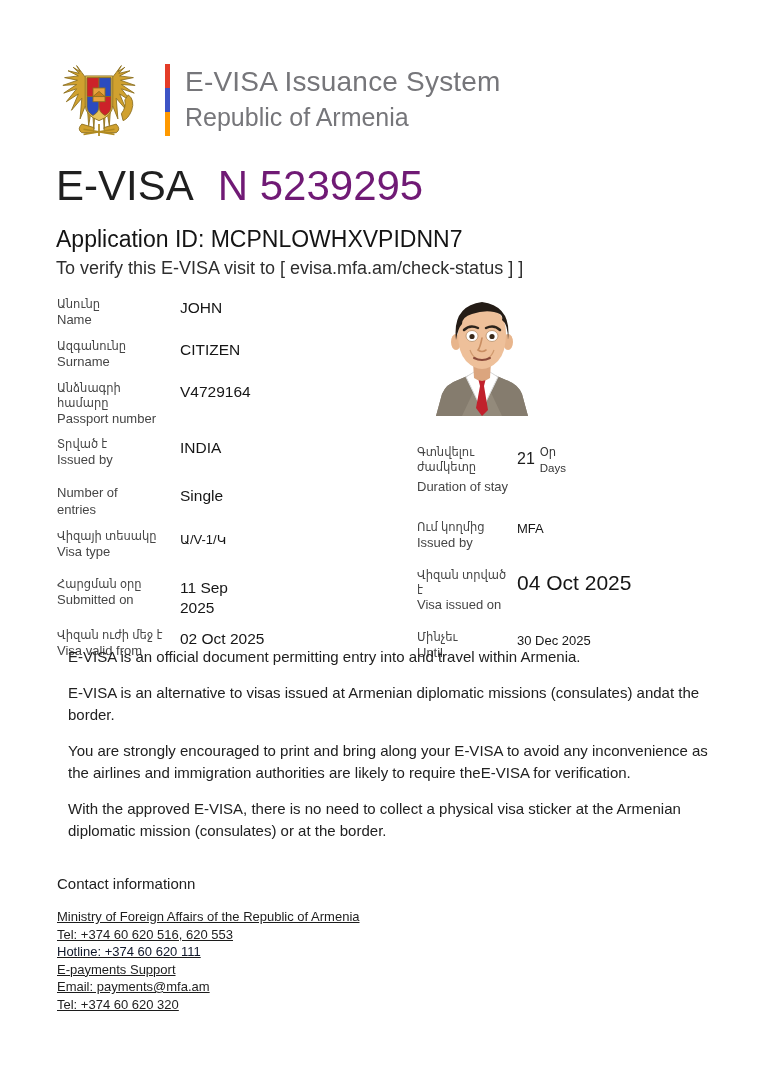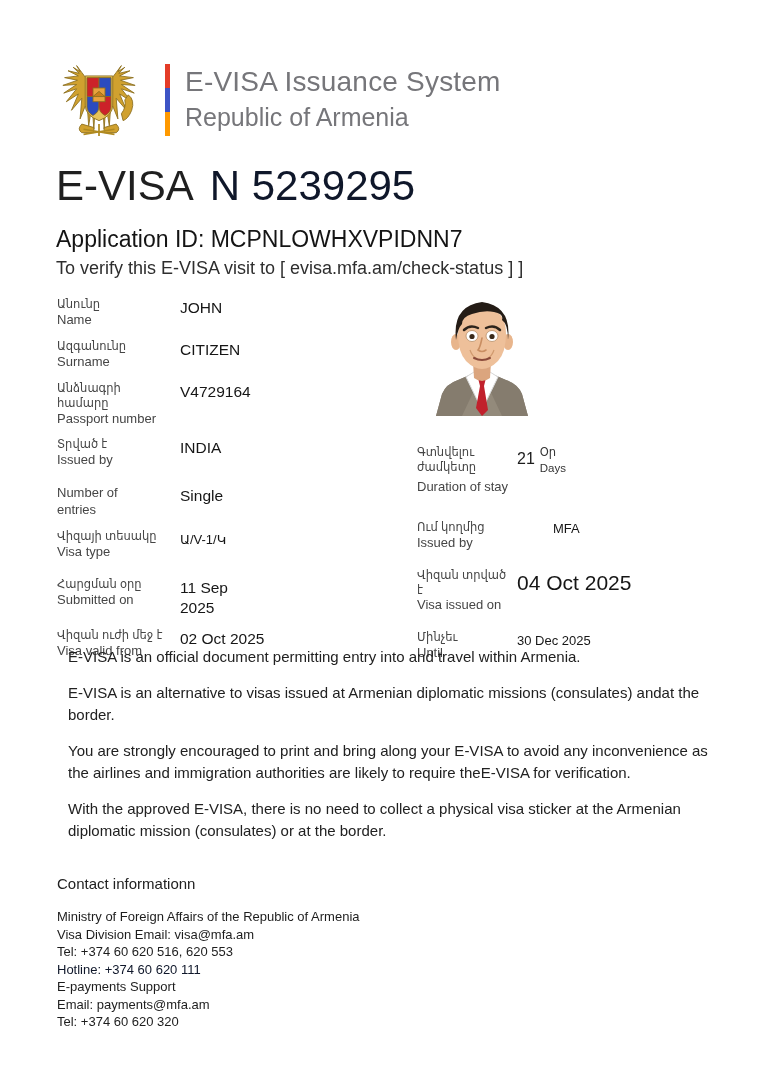--- a/index.html
+++ b/index.html
@@ -16,21 +16,21 @@
   .flag-bar { position:absolute; left:165px; top:64px; width:5px; height:72px; display:flex; flex-direction:column; }
   .flag-bar .r { flex:1; background:#e43c28; }
   .flag-bar .b { flex:1; background:#3d54c5; }
   .flag-bar .o { flex:1; background:#ff9900; }
   .head-titles { position:absolute; left:185px; top:66px; color:#76767a; }
   .sys-title { font-size:28px; letter-spacing:0.2px; }
   .sys-sub { font-size:25px; margin-top:5px; }
 
   
   .doc-title-row { position:absolute; left:56px; top:162px; font-size:42px; color:#1f1f1f; white-space:nowrap; }
-  .visa-no { color:#0f172a; margin-left:16px; }
+  .visa-no { color:#701a75; margin-left:24px; }
   .app-id { position:absolute; left:56px; top:226px; font-size:23px; color:#141414; }
   .verify { position:absolute; left:56px; top:258px; font-size:18px; color:#2e2e2e; }
 
   
   .left-col  { position:absolute; left:57px;  top:297px; width:360px; }
   .right-col { position:absolute; left:417px; top:445px; width:330px; }
   .frow { display:flex; align-items:flex-start; margin-bottom:10px; }
   .frow .lbl { width:123px; flex:none; padding-right:8px; }
   .right-col .frow .lbl { width:100px; }
   .lbl .hy { font-size:11.5px; color:#454545; line-height:1.3; }
@@ -47,21 +47,21 @@
 
   
   .photo { position:absolute; left:428px; top:290px; width:108px; height:126px; overflow:hidden; }
 
   
   .paragraphs { position:absolute; left:68px; top:646px; width:648px; }
   .paragraphs p { font-size:15px; line-height:22px; color:#212121; margin-bottom:14px; }
 
   
   .contact-heading { position:absolute; left:57px; top:875px; font-size:15px; color:#212121; }
-  .contact-lines { position:absolute; left:57px; top:908px; }
+  .contact-lines { position:absolute; left:57px; top:908px;text-decoration:underline; }
   .contact-lines div { font-size:13px; line-height:17.5px; color:#1d1d1d; }
   .contact-lines .hotline { color:#0f172a; }
 </style>
 </head>
 <body>
 
 <div class="page">
 
   <div class="coa">
     <svg viewBox="0 0 100 100" width="86" height="86">
@@ -218,21 +218,21 @@
             <span style="display:block;">Օր</span>
             <span style="display:block;">Days</span>
           </span>
       </div>
     </div>
     <div class="frow mb-lg">
       <div class="lbl">
           <div class="hy">Ում կողմից</div>
           <div class="en">Issued by</div>
         </div>
-      <div class="val small" style="padding-top:1px;margin-left:36px;">MFA</div>
+      <div class="val small" style="padding-top:1px;">MFA</div>
     </div>
     <div class="frow mb-lg">
       <div class="lbl">
           <div class="hy">Վիզան տրված է</div>
           <div class="en">Visa issued on</div>
         </div>
       <div class="val big">04 Oct 2025</div>
     </div>
     <div class="frow">
       <div class="lbl">
@@ -246,21 +246,20 @@
   <div class="paragraphs">
     <p>E-VISA is an official document permitting entry into and travel within Armenia.</p>
     <p>E-VISA is an alternative to visas issued at Armenian diplomatic missions (consulates) andat the border.</p>
     <p>You are strongly encouraged to print and bring along your E-VISA to avoid any inconvenience as the airlines and immigration authorities are likely to require theE-VISA for verification.</p>
     <p>With the approved E-VISA, there is no need to collect a physical visa sticker at the Armenian diplomatic mission (consulates) or at the border.</p>
   </div>
 
   <div class="contact-heading">Contact informationn</div>
   <div class="contact-lines">
     <div>Ministry of Foreign Affairs of the Republic of Armenia</div>
-    <div>Visa Division Email: visa@mfa.am</div>
     <div>Tel: +374 60 620 516, 620 553</div>
     <div class="hotline">Hotline: +374 60 620 111</div>
     <div>E-payments Support</div>
     <div>Email: payments@mfa.am</div>
     <div>Tel: +374 60 620 320</div>
   </div>
 
 </div>
 
 </body></html>

